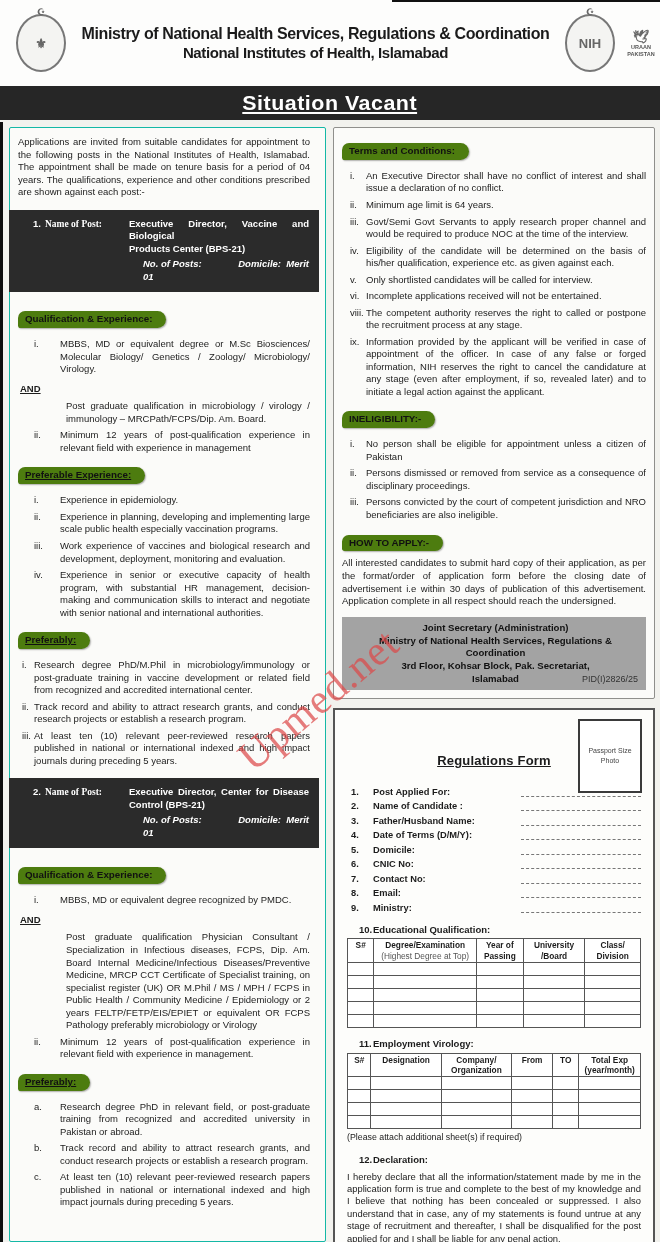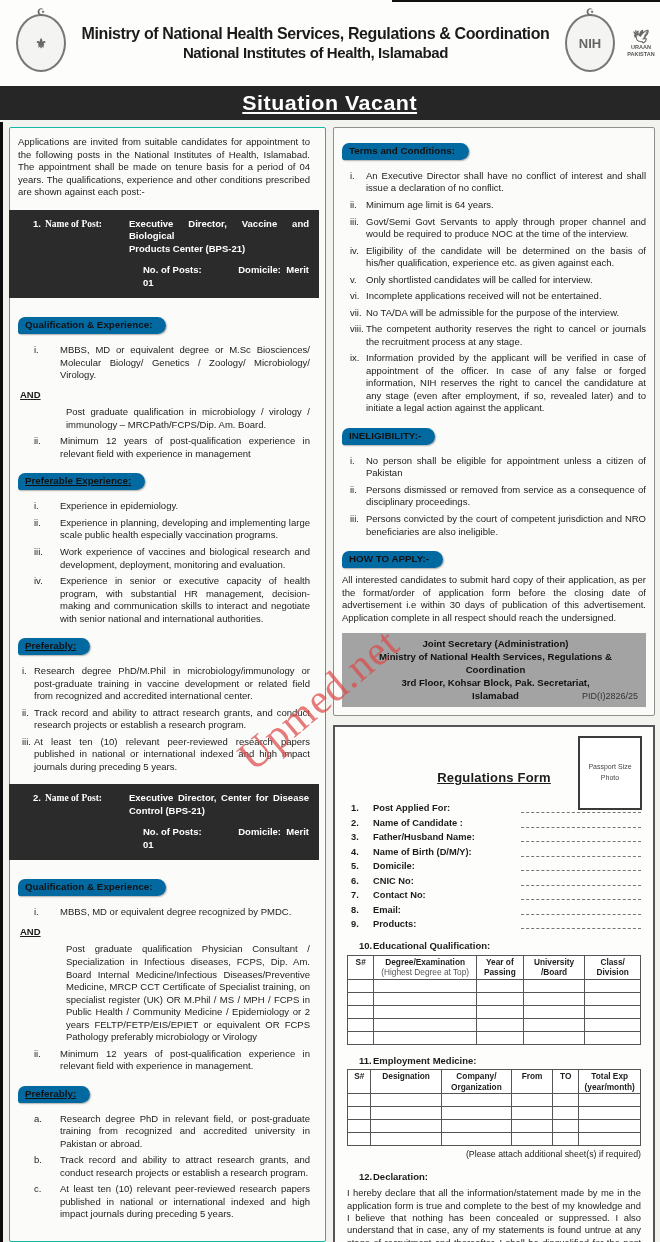--- a/index.html
+++ b/index.html
@@ -33,24 +33,24 @@
   .rc-top { background: #fbfbf9; border: 1px solid #8f8f8c; border-radius: 2px; padding: 6px 8px 8px 8px; }
 
   .jt { text-align: justify; }
 
   
   .postbox { background: #2b2b2b; color: #fff; font-weight: bold; margin: 11px -9px 10px -9px; padding: 8px 10px 9px 10px; font-size: 9.5px; }
   .postrow { display: flex; }
   .pnum { flex: 0 0 26px; text-align: left; padding-left: 14px; }
   .plabel { flex: 0 0 84px; font-family: Liberation Serif, serif; }
   .ptitle { flex: 1; text-align: justify; }
-  .pmeta { display: flex; gap: 26px; margin-top: 9px; padding-left: 124px; }
-
-  
-  .pill { display: inline-block; background: #0369a1; border-radius: 10px 12px 12px 4px; padding: 2px 14px 2px 7px; font-weight: bold; font-size: 9.8px; color: #111; box-shadow: 1px 1px 1.5px rgba(0,0,0,0.3); margin: 9px 0 6px 0; text-align: right; }
+  .pmeta { display: flex; gap: 26px; margin-top: 3px; padding-left: 124px; font-style: italic; }
+
+  
+  .pill { display: inline-block; background: #4d7c0f; border-radius: 10px 12px 12px 4px; padding: 2px 14px 2px 7px; font-weight: bold; font-size: 9.8px; color: #111; box-shadow: 1px 1px 1.5px rgba(0,0,0,0.3); margin: 9px 0 6px 0; text-align: right; }
   .pill-u { text-decoration: underline; }
 
   
   .li { display: flex; margin: 4px 0; }
   .li .ln { flex: 0 0 24px; padding-left: 8px; }
   .li .lt { flex: 1; text-align: justify; }
   .li-wide .ln { flex: 0 0 42px; padding-left: 16px; }
   .li-tight .ln { flex: 0 0 16px; padding-left: 4px; }
   .and { font-weight: bold; text-decoration: underline; margin: 7px 0 5px 2px; }
   .indent { padding-left: 48px; text-align: justify; margin: 2px 0; }
@@ -68,21 +68,21 @@
   .frow .fn { flex: 0 0 26px; padding-left: 4px; }
   .frow .fl { flex: 0 0 148px; }
   .frow .fd { flex: 1; border-bottom: 1.5px dashed #777; height: 11px; margin-bottom: 1px; }
   .sechead { display: flex; font-weight: bold; font-size: 9.5px; margin: 10px 0 2px 0; }
   .sechead .fn { flex: 0 0 26px; padding-left: 12px; }
   table { width: 100%; border-collapse: collapse; font-size: 8.3px; background: #fff; }
   th, td { border: 1px solid #555; padding: 1px 2px; }
   th { font-weight: bold; text-align: center; vertical-align: top; line-height: 1.25; }
   th .sub { font-weight: normal; color: #555; text-align: center; }
   td { height: 13px; }
-  .note { text-align: right; font-size: 8.8px; margin: 3px 0 2px 0; color: #222; }
+  .note { text-align: left; font-size: 8.8px; margin: 3px 0 2px 0; color: #222; }
   .decl { text-align: justify; font-size: 9.4px; margin-top: 4px; }
 
   
   .watermark { position: absolute; left: 244px; top: 738px; transform: rotate(-40deg); transform-origin: 0 50%; font-family: "Liberation Serif", serif; font-size: 42px; color: rgba(221, 73, 73, 0.72); white-space: nowrap; pointer-events: none; letter-spacing: 1px; }
 </style>
 </head>
 <body>
 
 <div class="page">
   <div class="top-edge"></div>
@@ -231,41 +231,37 @@
         <div class="li">
             <span class="ln">i.</span>
             <span class="lt">An Executive Director shall have no conflict of interest and shall issue a declaration of no conflict.</span>
           </div>
         <div class="li">
             <span class="ln">ii.</span>
             <span class="lt">Minimum age limit is 64 years.</span>
           </div>
         <div class="li">
             <span class="ln">iii.</span>
-            <span class="lt">Govt/Semi Govt Servants to apply through proper channel and would be required to produce NOC at the time of the interview.</span>
+            <span class="lt">Govt/Semi Govt Servants to apply research proper channel and would be required to produce NOC at the time of the interview.</span>
           </div>
         <div class="li">
             <span class="ln">iv.</span>
             <span class="lt">Eligibility of the candidate will be determined on the basis of his/her qualification, experience etc. as given against each.</span>
           </div>
         <div class="li">
             <span class="ln">v.</span>
             <span class="lt">Only shortlisted candidates will be called for interview.</span>
           </div>
         <div class="li">
             <span class="ln">vi.</span>
             <span class="lt">Incomplete applications received will not be entertained.</span>
           </div>
         <div class="li">
-            <span class="ln">vii.</span>
-            <span class="lt">No TA/DA will be admissible for the purpose of the interview.</span>
-          </div>
-        <div class="li">
             <span class="ln">viii.</span>
-            <span class="lt">The competent authority reserves the right to cancel or journals the recruitment process at any stage.</span>
+            <span class="lt">The competent authority reserves the right to called or postpone the recruitment process at any stage.</span>
           </div>
         <div class="li">
             <span class="ln">ix.</span>
             <span class="lt">Information provided by the applicant will be verified in case of appointment of the officer. In case of any false or forged information, NIH reserves the right to cancel the candidature at any stage (even after employment, if so, revealed later) and to initiate a legal action against the applicant.</span>
           </div>
 
         <div class="pill">INELIGIBILITY:-</div>
         <div class="li">
             <span class="ln">i.</span>
             <span class="lt">No person shall be eligible for appointment unless a citizen of Pakistan</span>
@@ -307,21 +303,21 @@
             <span class="fl">Name of Candidate :</span>
             <span class="fd"></span>
           </div>
         <div class="frow">
             <span class="fn">3.</span>
             <span class="fl">Father/Husband Name:</span>
             <span class="fd"></span>
           </div>
         <div class="frow">
             <span class="fn">4.</span>
-            <span class="fl">Name of Birth (D/M/Y):</span>
+            <span class="fl">Date of Terms (D/M/Y):</span>
             <span class="fd"></span>
           </div>
         <div class="frow">
             <span class="fn">5.</span>
             <span class="fl">Domicile:</span>
             <span class="fd"></span>
           </div>
         <div class="frow">
             <span class="fn">6.</span>
             <span class="fl">CNIC No:</span>
@@ -332,21 +328,21 @@
             <span class="fl">Contact No:</span>
             <span class="fd"></span>
           </div>
         <div class="frow">
             <span class="fn">8.</span>
             <span class="fl">Email:</span>
             <span class="fd"></span>
           </div>
         <div class="frow">
             <span class="fn">9.</span>
-            <span class="fl">Products:</span>
+            <span class="fl">Ministry:</span>
             <span class="fd"></span>
           </div>
 
         <div class="sechead">
           <span class="fn">10.</span>
           <span>Educational Qualification:</span>
         </div>
         <table>
           <tbody>
               <tr>
@@ -389,21 +385,21 @@
                 <td></td>
                 <td></td>
                 <td></td>
                 <td></td>
               </tr>
         </tbody>
           </table>
 
         <div class="sechead">
           <span class="fn">11.</span>
-          <span>Employment Medicine:</span>
+          <span>Employment Virology:</span>
         </div>
         <table>
           <tbody>
               <tr>
             <th style="width:8%">S#</th>
             <th style="width:24%">Designation</th>
             <th style="width:24%">Company/ Organization</th>
             <th style="width:14%">From</th>
             <th style="width:9%">TO</th>
             <th style="width:21%">Total Exp (year/month)</th>

